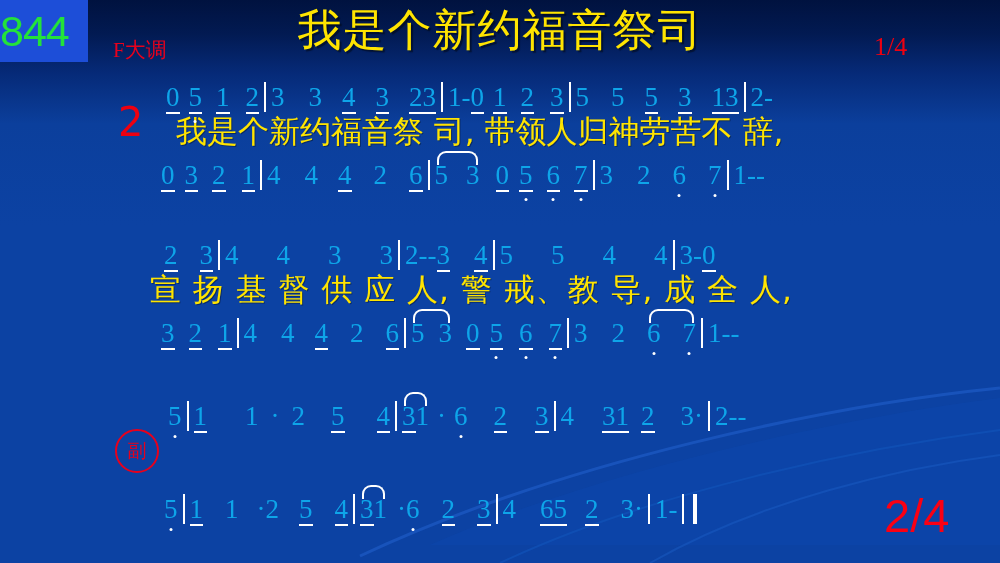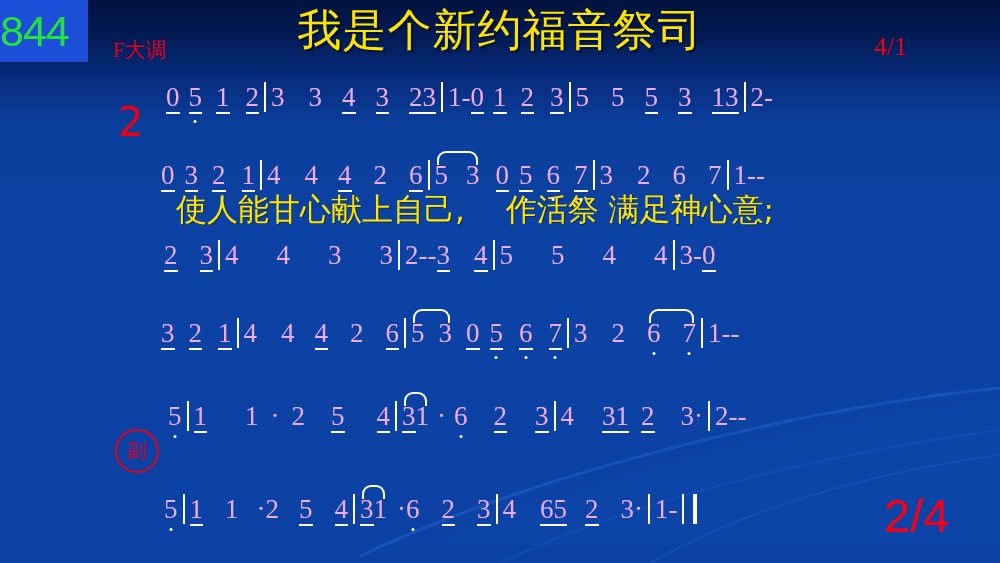--- a/index.html
+++ b/index.html
@@ -61,21 +61,21 @@
     left:115px;top:429px;width:40px;height:40px;
     border:2px solid #e8001c;border-radius:50%;
     display:flex;align-items:center;justify-content:center;
     font-size:19px;color:#e8001c;
   }
   
   #score{position:absolute;left:0;top:0;width:1000px;height:563px;}
   .system{position:absolute;left:0;width:1000px;}
   .notes{
     white-space:nowrap;
-    color:#f0abfc;
+    color:#0ea5e9;
     font-family:"Liberation Serif", serif;
     font-size:27px;line-height:1;
     height:34px;
   }
   .lyric{
     white-space:nowrap;
     color:#ffe400;
     font-family:"DejaVu Sans", sans-serif;
     font-size:31px;line-height:1;
     height:40px;
@@ -116,46 +116,47 @@
 </div>
 
 <div id="num-box">
   <span class="txt">844</span>
 </div>
 
 <div id="key-sig">F大调</div>
 
 <div id="title">我是个新约福音祭司</div>
 
-<div id="time-sig">4/1</div>
+<div id="time-sig">1/4</div>
 
 <div id="page-no">2/4</div>
 
 <div class="marker" id="verse-no">2</div>
 <div class="marker" id="chorus-mark">副</div>
 
 <div id="score">
 
   <div class="system" style="top:82px;">
     <div class="notes" style="padding-left:166px;">
       <span class="n u">0</span><span class="sp" style="width:9px"></span><span class="n u dotlow">5</span><span class="sp" style="width:14px"></span><span class="n u">1</span><span class="sp" style="width:16px"></span><span class="n u">2</span><span class="bar"></span><span class="n">3</span><span class="sp" style="width:24px"></span><span class="n">3</span><span class="sp" style="width:20px"></span><span class="n u">4</span><span class="sp" style="width:20px"></span><span class="n u">3</span><span class="sp" style="width:20px"></span><span class="n u">23</span><span class="bar"></span><span class="n">1</span><span class="n">-</span><span class="n u">0</span><span class="sp" style="width:9px"></span><span class="n u">1</span><span class="sp" style="width:14px"></span><span class="n u">2</span><span class="sp" style="width:16px"></span><span class="n u">3</span><span class="bar"></span><span class="n">5</span><span class="sp" style="width:22px"></span><span class="n">5</span><span class="sp" style="width:20px"></span><span class="n u">5</span><span class="sp" style="width:20px"></span><span class="n u">3</span><span class="sp" style="width:20px"></span><span class="n u">13</span><span class="bar"></span><span class="n">2</span><span class="n">-</span>
     </div>
+    <div class="lyric" style="padding-left:176px;">我是个新约福音祭 司, 带领人归神劳苦不 辞,</div>
   </div>
 
   <div class="system" style="top:160px;">
     <div class="notes" style="padding-left:161px;">
       <span class="n u">0</span><span class="sp" style="width:10px"></span><span class="n u">3</span><span class="sp" style="width:14px"></span><span class="n u">2</span><span class="sp" style="width:16px"></span><span class="n u">1</span><span class="bar"></span><span class="n">4</span><span class="sp" style="width:24px"></span><span class="n">4</span><span class="sp" style="width:20px"></span><span class="n u">4</span><span class="sp" style="width:22px"></span><span class="n">2</span><span class="sp" style="width:22px"></span><span class="n u">6</span><span class="bar"></span><span class="slur"><span class="n">5</span><span class="sp" style="width:18px"></span><span class="n">3</span></span><span class="sp" style="width:16px"></span><span class="n u">0</span><span class="sp" style="width:10px"></span><span class="n u dotlow">5</span><span class="sp" style="width:14px"></span><span class="n u dotlow">6</span><span class="sp" style="width:14px"></span><span class="n u dotlow">7</span><span class="bar"></span><span class="n">3</span><span class="sp" style="width:24px"></span><span class="n">2</span><span class="sp" style="width:22px"></span><span class="n dotlow">6</span><span class="sp" style="width:22px"></span><span class="n dotlow">7</span><span class="bar"></span><span class="n">1</span><span class="n">-</span><span class="n">-</span>
     </div>
-    <div class="lyric" style="padding-left:176px;">使人能甘心献上自己,　 作活祭 满足神心意;</div>
   </div>
 
   <div class="system" style="top:240px;">
     <div class="notes" style="padding-left:164px;">
       <span class="n u">2</span><span class="sp" style="width:22px"></span><span class="n u">3</span><span class="bar"></span><span class="n">4</span><span class="sp" style="width:38px"></span><span class="n">4</span><span class="sp" style="width:38px"></span><span class="n">3</span><span class="sp" style="width:38px"></span><span class="n">3</span><span class="bar"></span><span class="n">2</span><span class="n">-</span><span class="n">-</span><span class="n u">3</span><span class="sp" style="width:24px"></span><span class="n u">4</span><span class="bar"></span><span class="n">5</span><span class="sp" style="width:38px"></span><span class="n">5</span><span class="sp" style="width:38px"></span><span class="n">4</span><span class="sp" style="width:38px"></span><span class="n">4</span><span class="bar"></span><span class="n">3</span><span class="n">-</span><span class="n u">0</span>
     </div>
+    <div class="lyric" style="padding-left:150px;letter-spacing:1px;">宣 扬 基 督 供 应 人, 警 戒、教 导, 成 全 人,</div>
   </div>
 
   <div class="system" style="top:318px;">
     <div class="notes" style="padding-left:161px;">
       <span class="n u">3</span><span class="sp" style="width:14px"></span><span class="n u">2</span><span class="sp" style="width:16px"></span><span class="n u">1</span><span class="bar"></span><span class="n">4</span><span class="sp" style="width:24px"></span><span class="n">4</span><span class="sp" style="width:20px"></span><span class="n u">4</span><span class="sp" style="width:22px"></span><span class="n">2</span><span class="sp" style="width:22px"></span><span class="n u">6</span><span class="bar"></span><span class="slur"><span class="n">5</span><span class="sp" style="width:14px"></span><span class="n">3</span></span><span class="sp" style="width:14px"></span><span class="n u">0</span><span class="sp" style="width:10px"></span><span class="n u dotlow">5</span><span class="sp" style="width:16px"></span><span class="n u dotlow">6</span><span class="sp" style="width:16px"></span><span class="n u dotlow">7</span><span class="bar"></span><span class="n">3</span><span class="sp" style="width:24px"></span><span class="n">2</span><span class="sp" style="width:22px"></span><span class="slur"><span class="n dotlow">6</span><span class="sp" style="width:22px"></span><span class="n dotlow">7</span></span><span class="bar"></span><span class="n">1</span><span class="n">-</span><span class="n">-</span>
     </div>
   </div>
 
   <div class="system" style="top:401px;">
     <div class="notes" style="padding-left:168px;">

